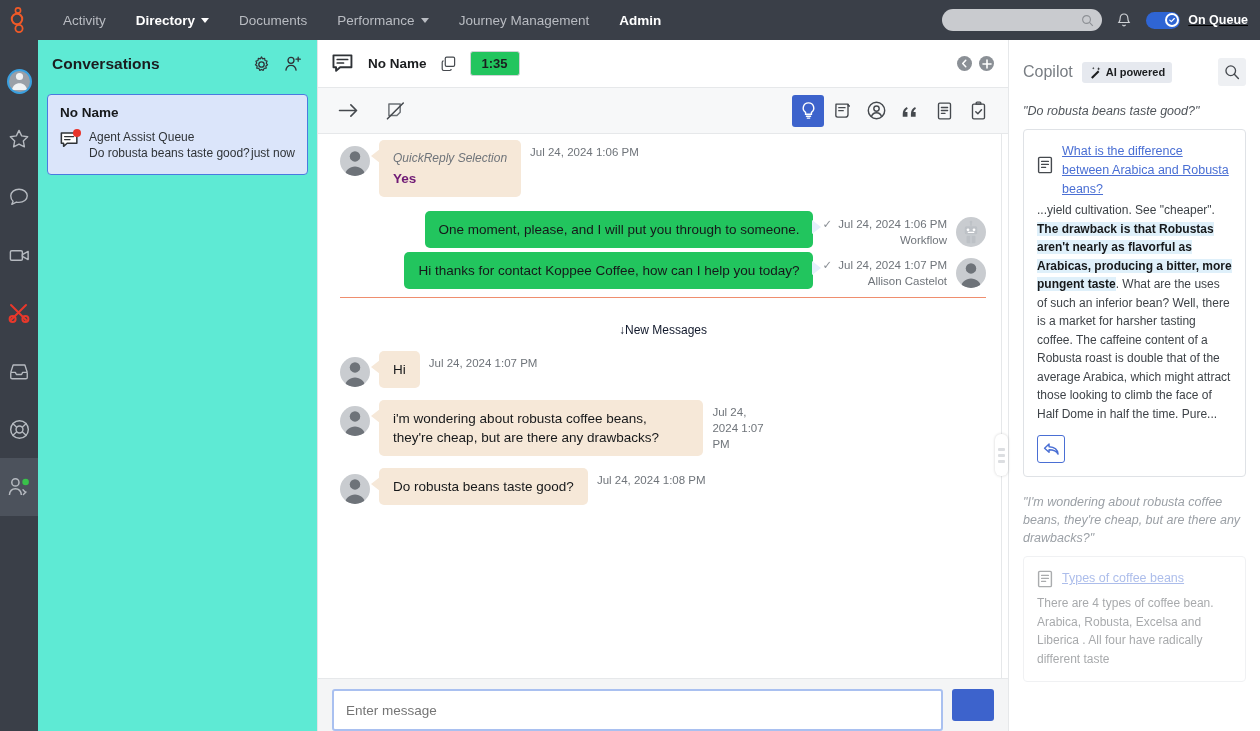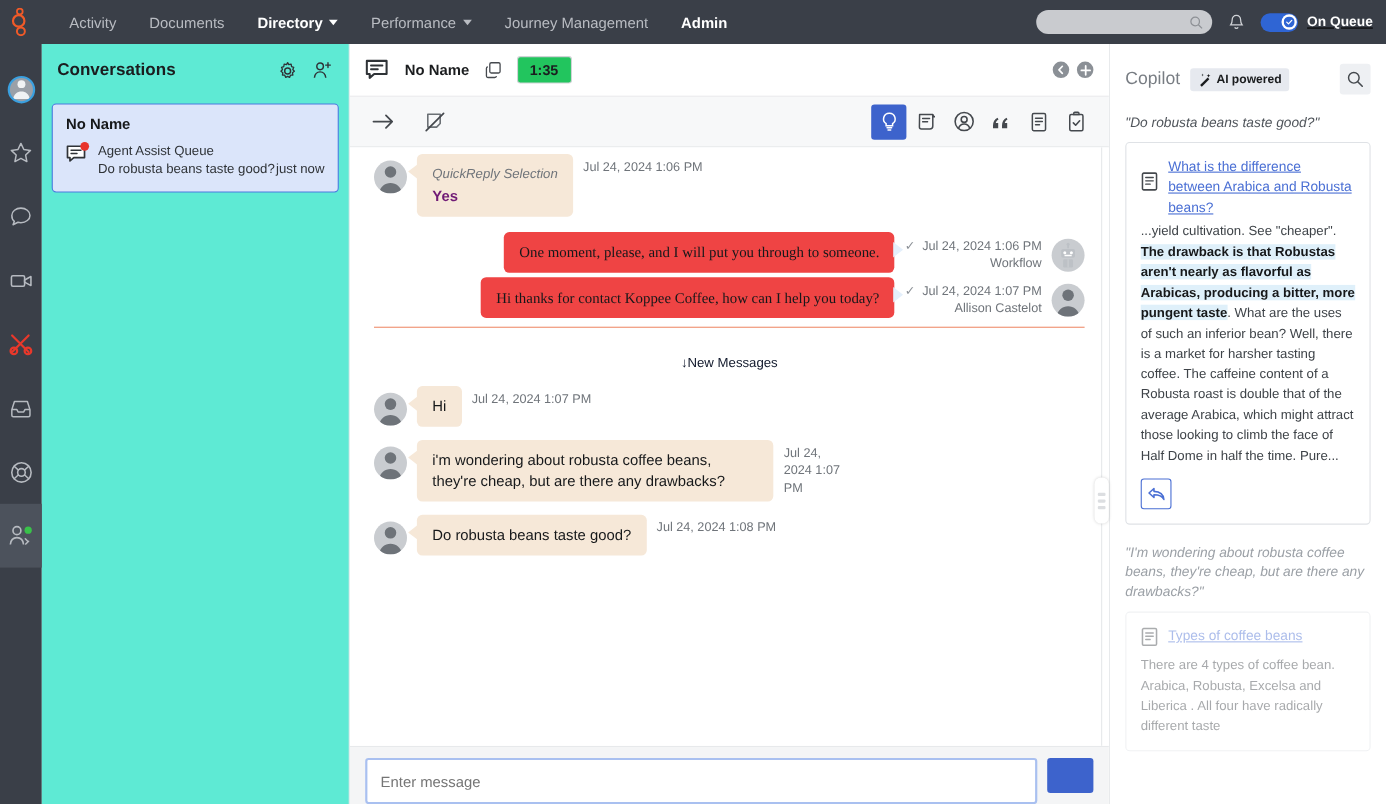--- a/index.html
+++ b/index.html
@@ -130,21 +130,21 @@
   .bubble {
     border-radius: 5px; padding: 9px 14px; font-size: 13.5px; color: #16181a;
     line-height: 19px; position: relative; word-wrap: break-word;
   }
   .bubble.in { background: #f6e8d8; margin-left: 9px; }
   .bubble.in::before {
     content: ""; position: absolute; left: -8px; top: 9px;
     border-top: 7px solid transparent; border-bottom: 7px solid transparent;
     border-right: 9px solid #f6e8d8;
   }
-  .bubble.out { background: #ef4444; margin-right: 9px; font-family: Liberation Serif, serif; }
+  .bubble.out { background: #22c55e; margin-right: 9px; }
   .bubble.out::after {
     content: ""; position: absolute; right: -8px; top: 9px;
     border-top: 7px solid transparent; border-bottom: 7px solid transparent;
     border-left: 9px solid #e4effb;
   }
   .qr-label { font-size: 12px; font-style: italic; color: #6f747a; margin-bottom: 1px; }
   .qr-val { font-size: 13.5px; font-weight: bold; color: #701a75; }
   .meta {
     font-size: 11.5px; color: #6f747a; margin-top: 4px; line-height: 16px;
   }
@@ -228,26 +228,26 @@
       <svg width="20" height="26" viewBox="0 0 20 26">
         <circle cx="8" cy="3.5" r="2.6" fill="none" stroke="#f05a28" stroke-width="1.6"></circle>
         <circle cx="7" cy="12" r="5.2" fill="none" stroke="#f05a28" stroke-width="2"></circle>
         <circle cx="9" cy="21.5" r="3.6" fill="none" stroke="#f05a28" stroke-width="1.8"></circle>
       </svg>
     </div>
     <div class="nav-items">
       <div class="nav-item">
         <span>Activity</span>
       </div>
-      <div class="nav-item">
-        <span>Documents</span>
-      </div>
       <div class="nav-item active">
         <span>Directory</span>
         <i class="caret"></i>
+      </div>
+      <div class="nav-item">
+        <span>Documents</span>
       </div>
       <div class="nav-item">
         <span>Performance</span>
         <i class="caret"></i>
       </div>
       <div class="nav-item">
         <span>Journey Management</span>
       </div>
       <div class="nav-item active">
         <span>Admin</span>

